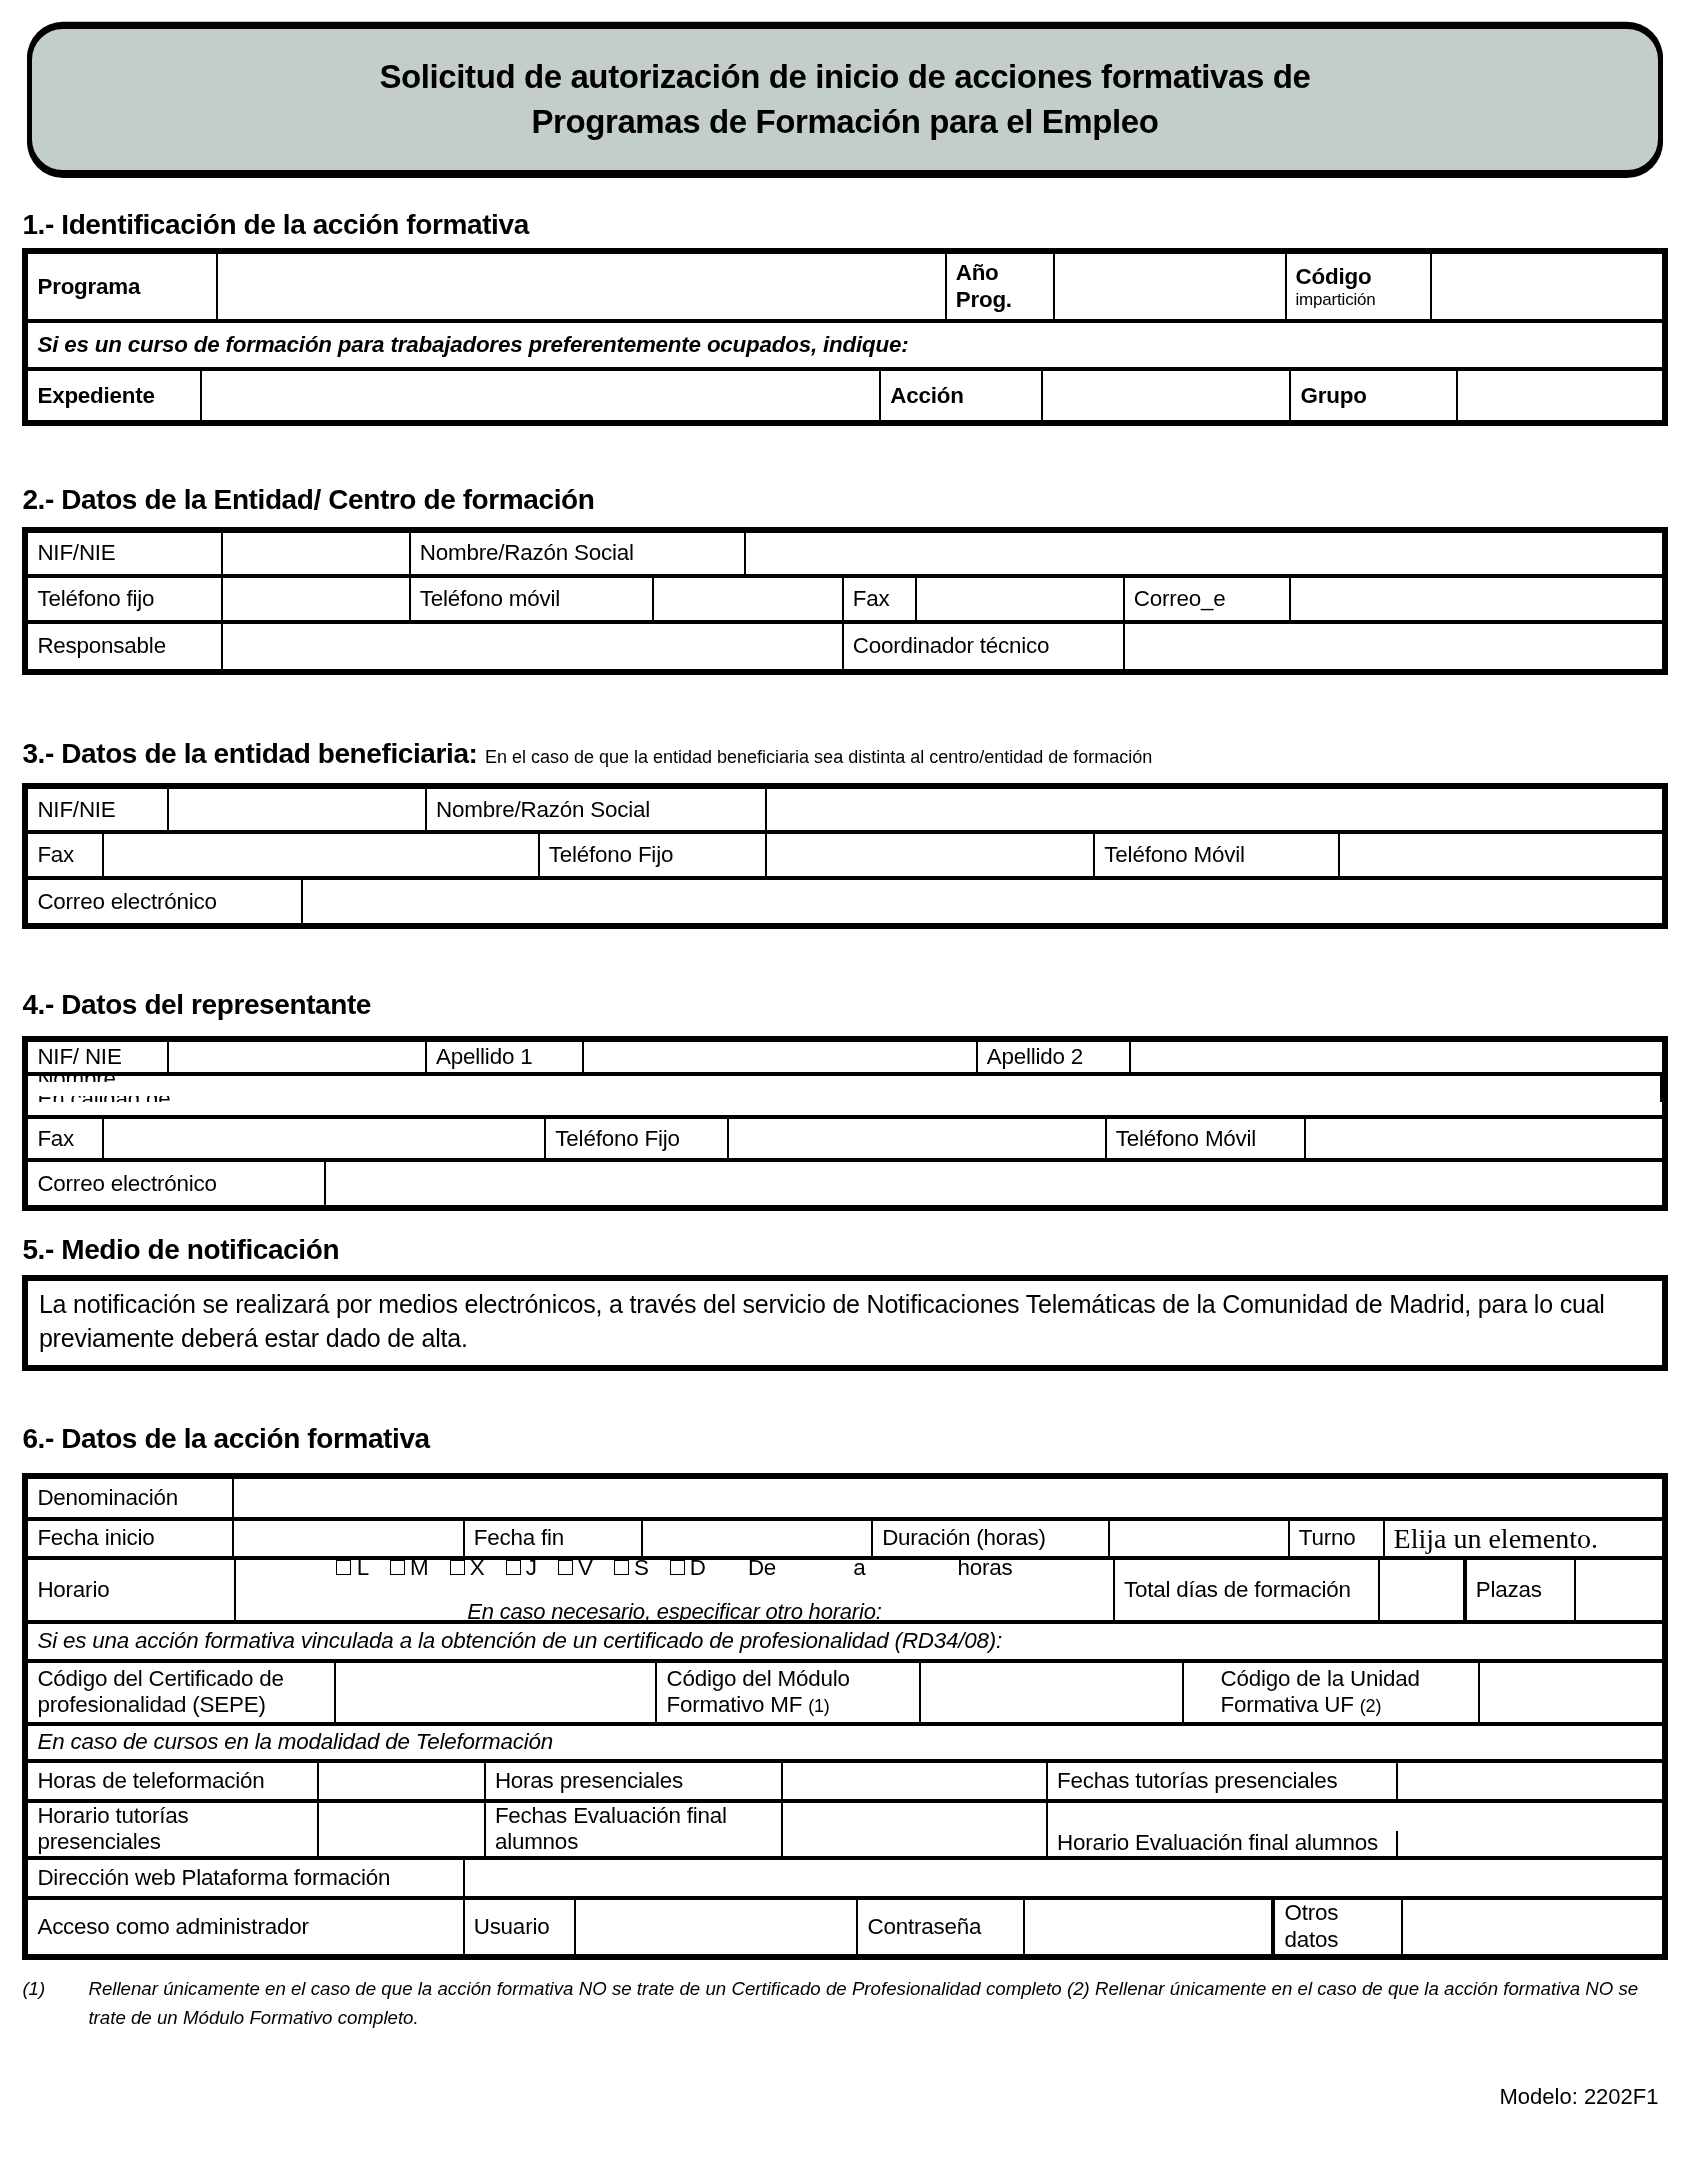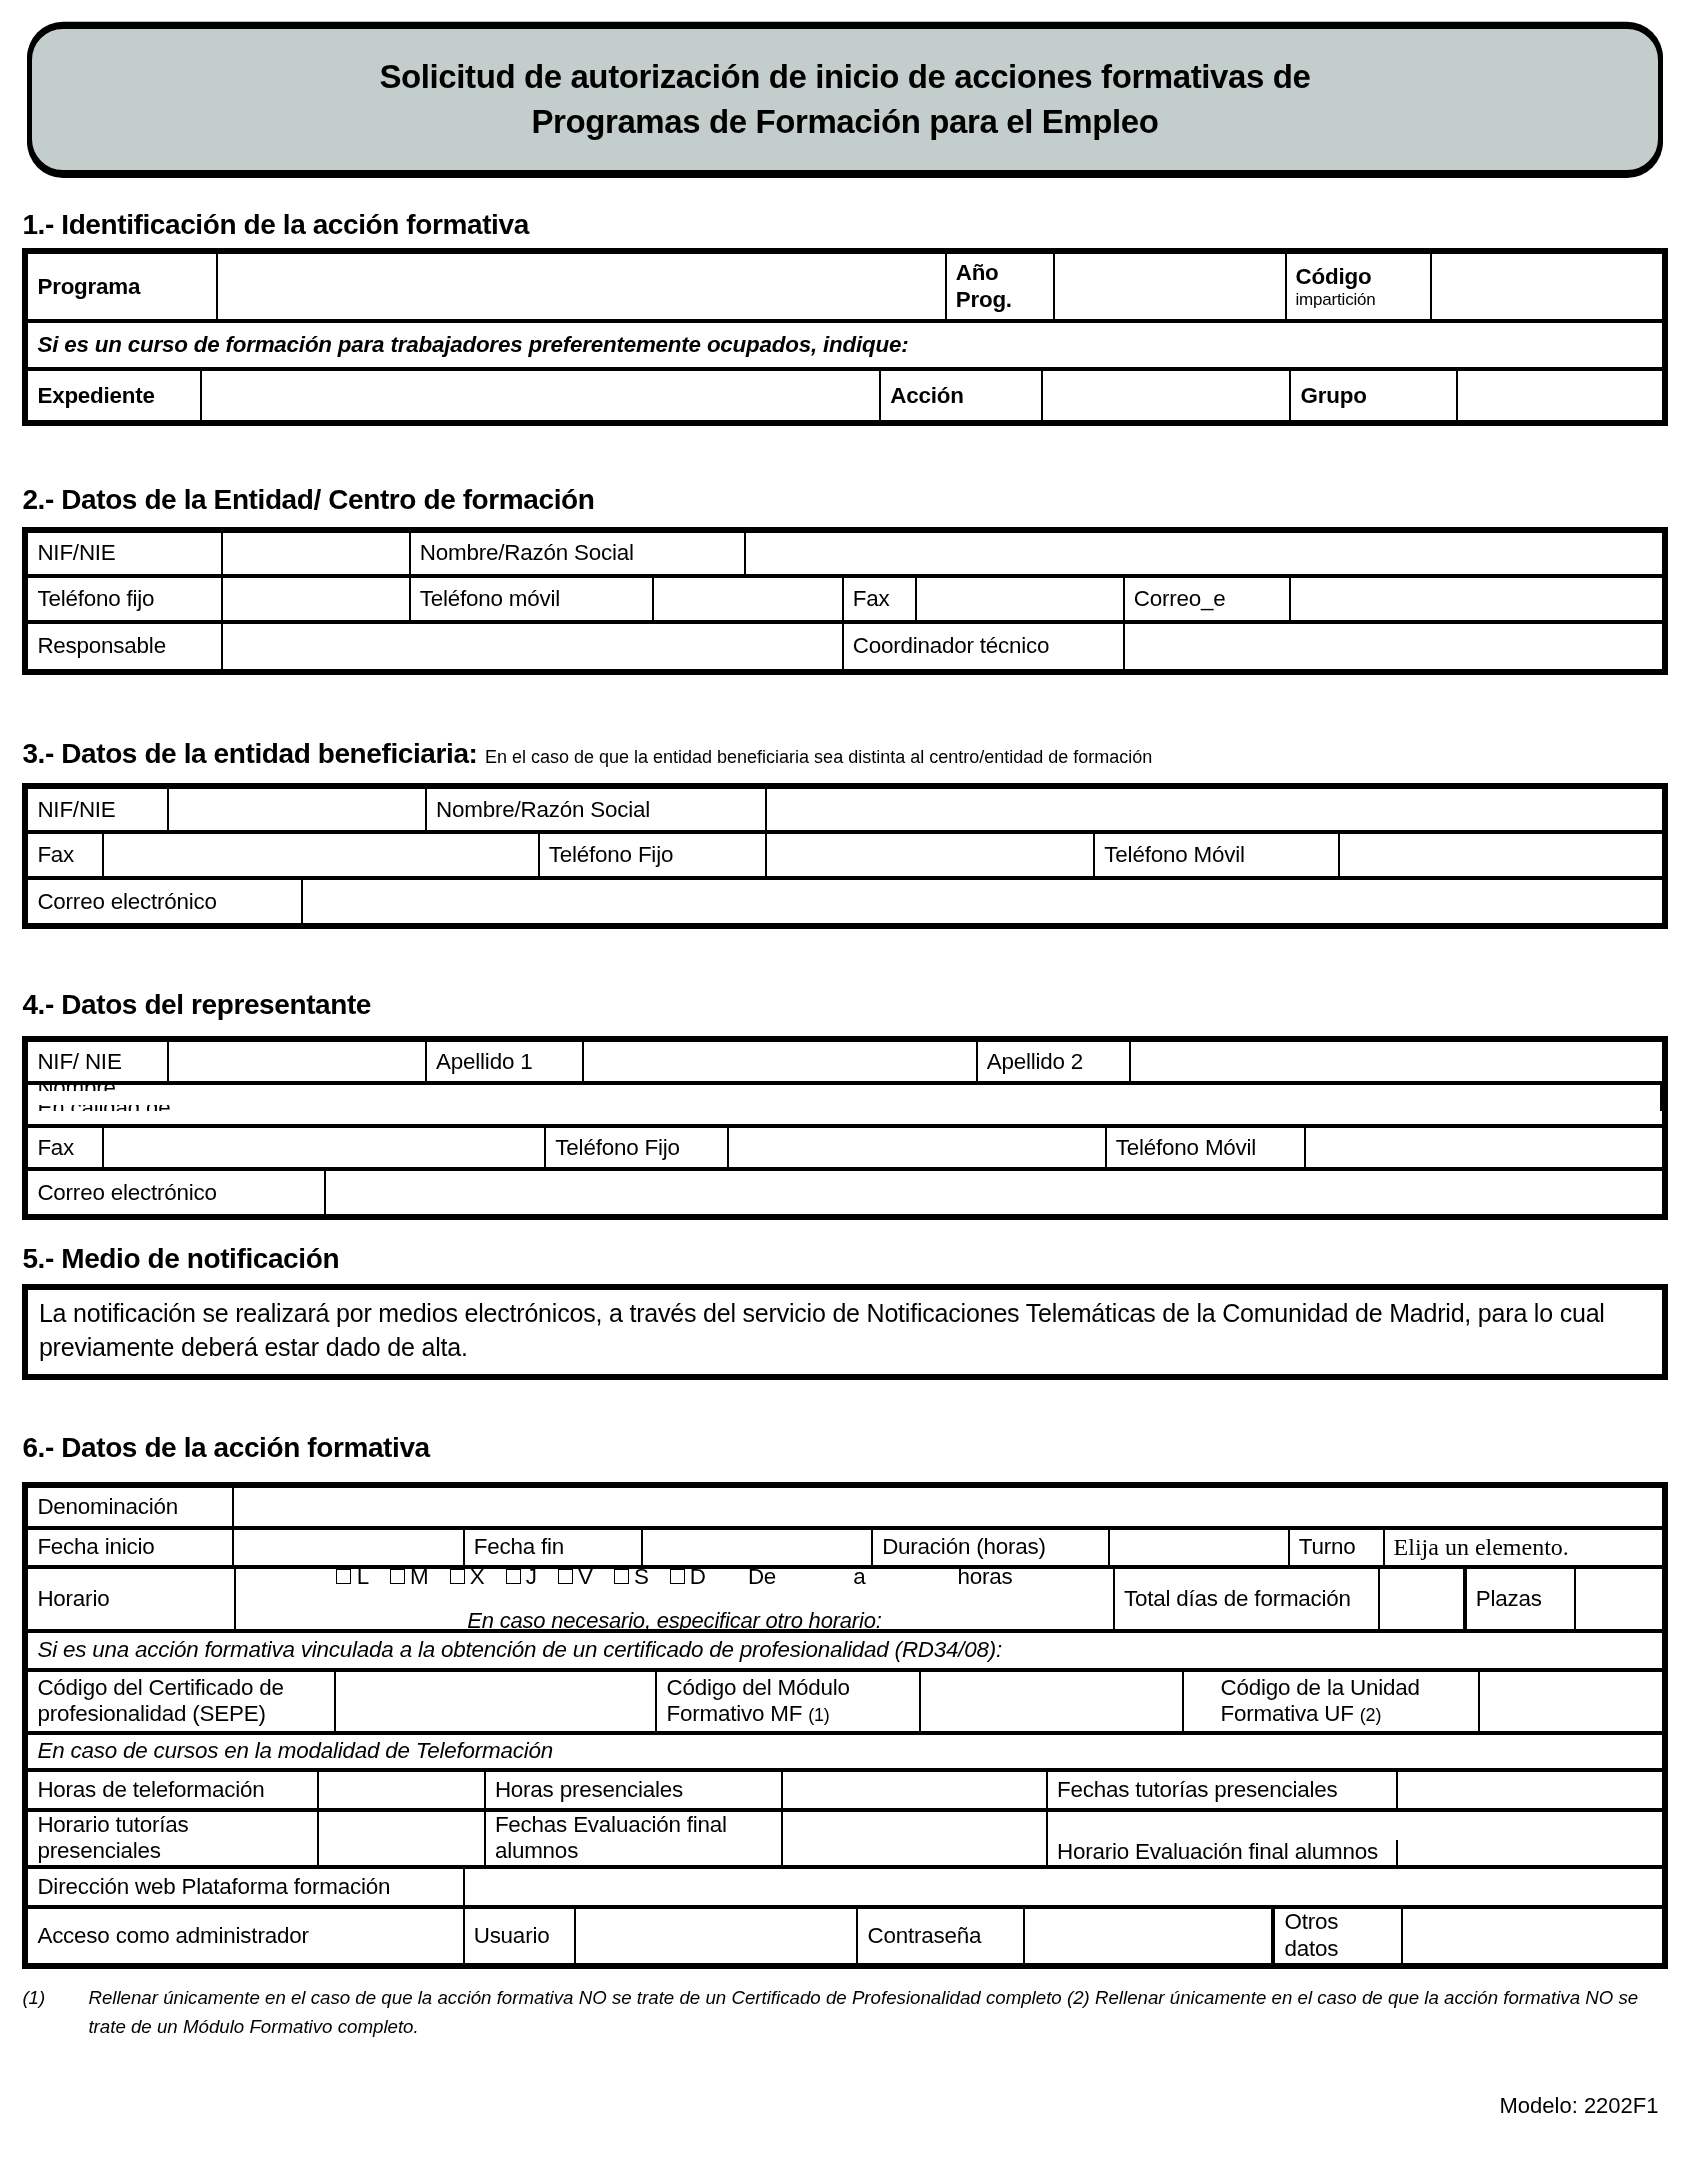--- a/index.html
+++ b/index.html
@@ -56,21 +56,21 @@
     display: inline-block; width: 15px; height: 15px;
     border: 1.5px solid #000; background: #fff;
     margin-right: 5.2px; vertical-align: -0.7px;
   }
   .day { margin-right: 15px; white-space: nowrap; }
   .de-lbl { margin-left: 21px; }
   .a-lbl { margin-left: 71px; }
   .horas-lbl { margin-left: 86px; }
   .horario-line2 { font-style: italic; font-size: 22px; margin-top: 18px; }
 
-  .serif-cell { font-family: "Liberation Serif", serif; font-size: 24px; letter-spacing: 0; }
+  .serif-cell { font-family: "Liberation Serif", serif; font-size: 28px; letter-spacing: 0; }
 
   
   .notice-box {
     width: 1646px;
     border: 6px solid #000;
     padding: 6px 10.5px 9px 10.5px;
     font-size: 25px; line-height: 1.38;
     letter-spacing: -0.2px;
   }
 
@@ -178,21 +178,21 @@
       <div class="tc field grow"></div>
     </div>
     <div class="trow" style="height:43px;">
       <div class="tc" style="flex:0 0 16.8%;">Correo electrónico</div>
       <div class="tc field grow"></div>
     </div>
   </div>
 
   <div class="sec-h mt-h4">4.- Datos del representante</div>
   <div class="tbl mt-t4">
-    <div class="trow" style="height:43px;">
+    <div class="trow" style="height:34px;">
       <div class="tc" style="flex:0 0 8.6%;">NIF/ NIE</div>
       <div class="tc field" style="flex:0 0 15.8%;"></div>
       <div class="tc" style="flex:0 0 9.6%;">Apellido 1</div>
       <div class="tc field" style="flex:0 0 24.1%;"></div>
       <div class="tc" style="flex:0 0 9.4%;">Apellido 2</div>
       <div class="tc field grow"></div>
     </div>
     <div class="trow" style="height:43px;flex-direction:column;">
       <div class="tc" style="flex:0 0 8.6%;">Nombre</div>
       <div class="tc field" style="flex:0 0 34.3%;"></div>

